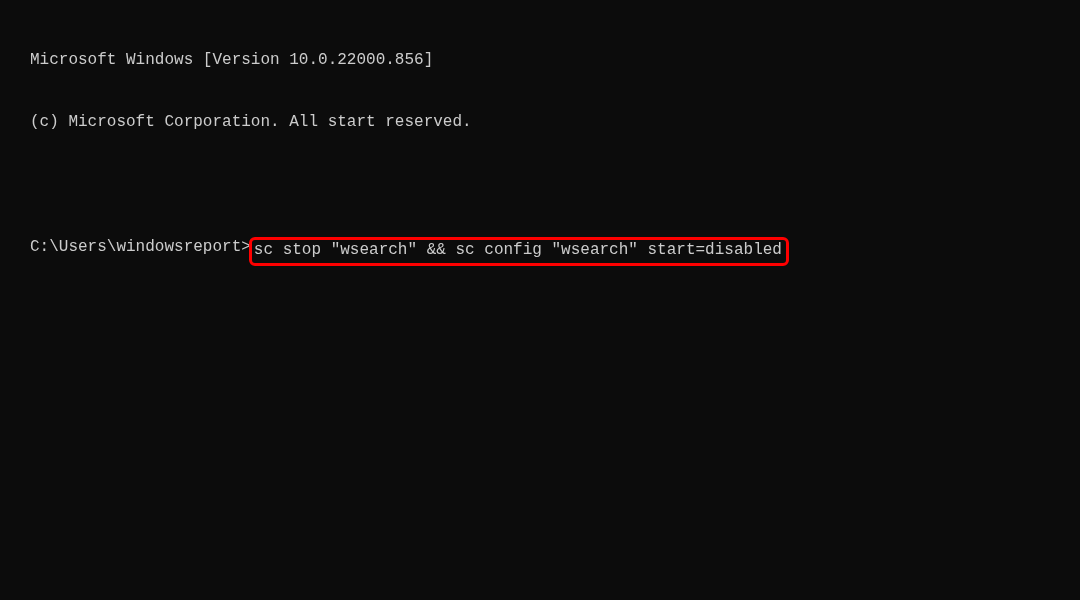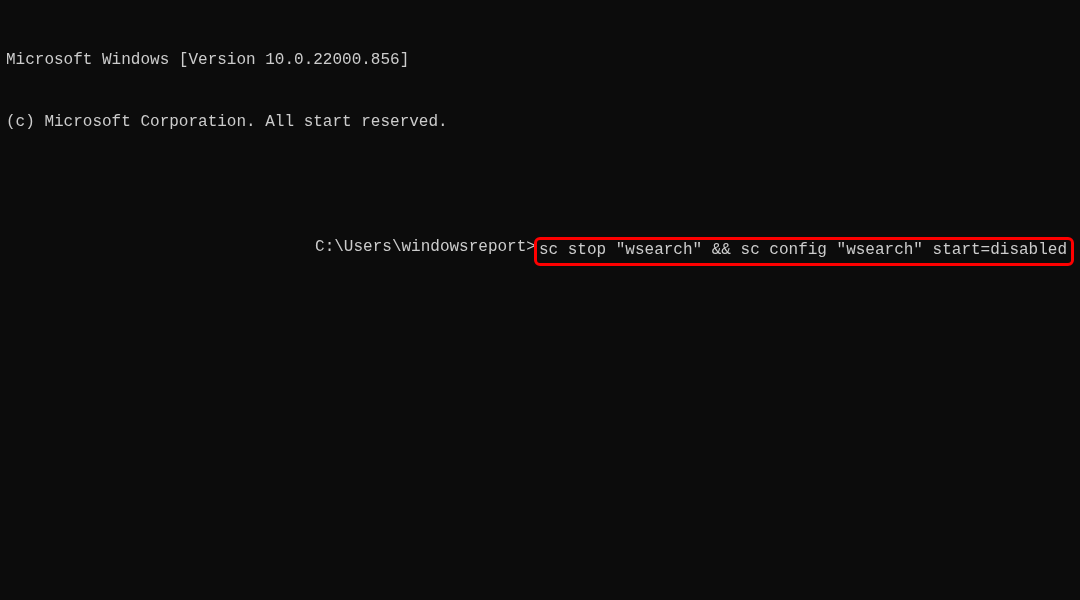--- a/index.html
+++ b/index.html
@@ -13,28 +13,28 @@
       background: #0c0c0c;
       font-family: Consolas, 'Courier New', monospace;
       font-size: 16px;
       color: #cccccc;
       overflow: hidden;
       padding: 8px 6px;
       line-height: 1.3;
     }
     .terminal-content {
       white-space: pre;
+      margin-left: 24px;
     }
     .line {
       display: block;
     }
     .prompt-line {
       display: flex;
       align-items: flex-start;
-      justify-content: flex-end;
     }
     .prompt-text {
       white-space: pre;
     }
     .command-highlight {
       border: 3px solid #ff0000;
       border-radius: 6px;
       padding: 0 4px 2px 2px;
       margin-left: -2px;
       display: inline-block;

